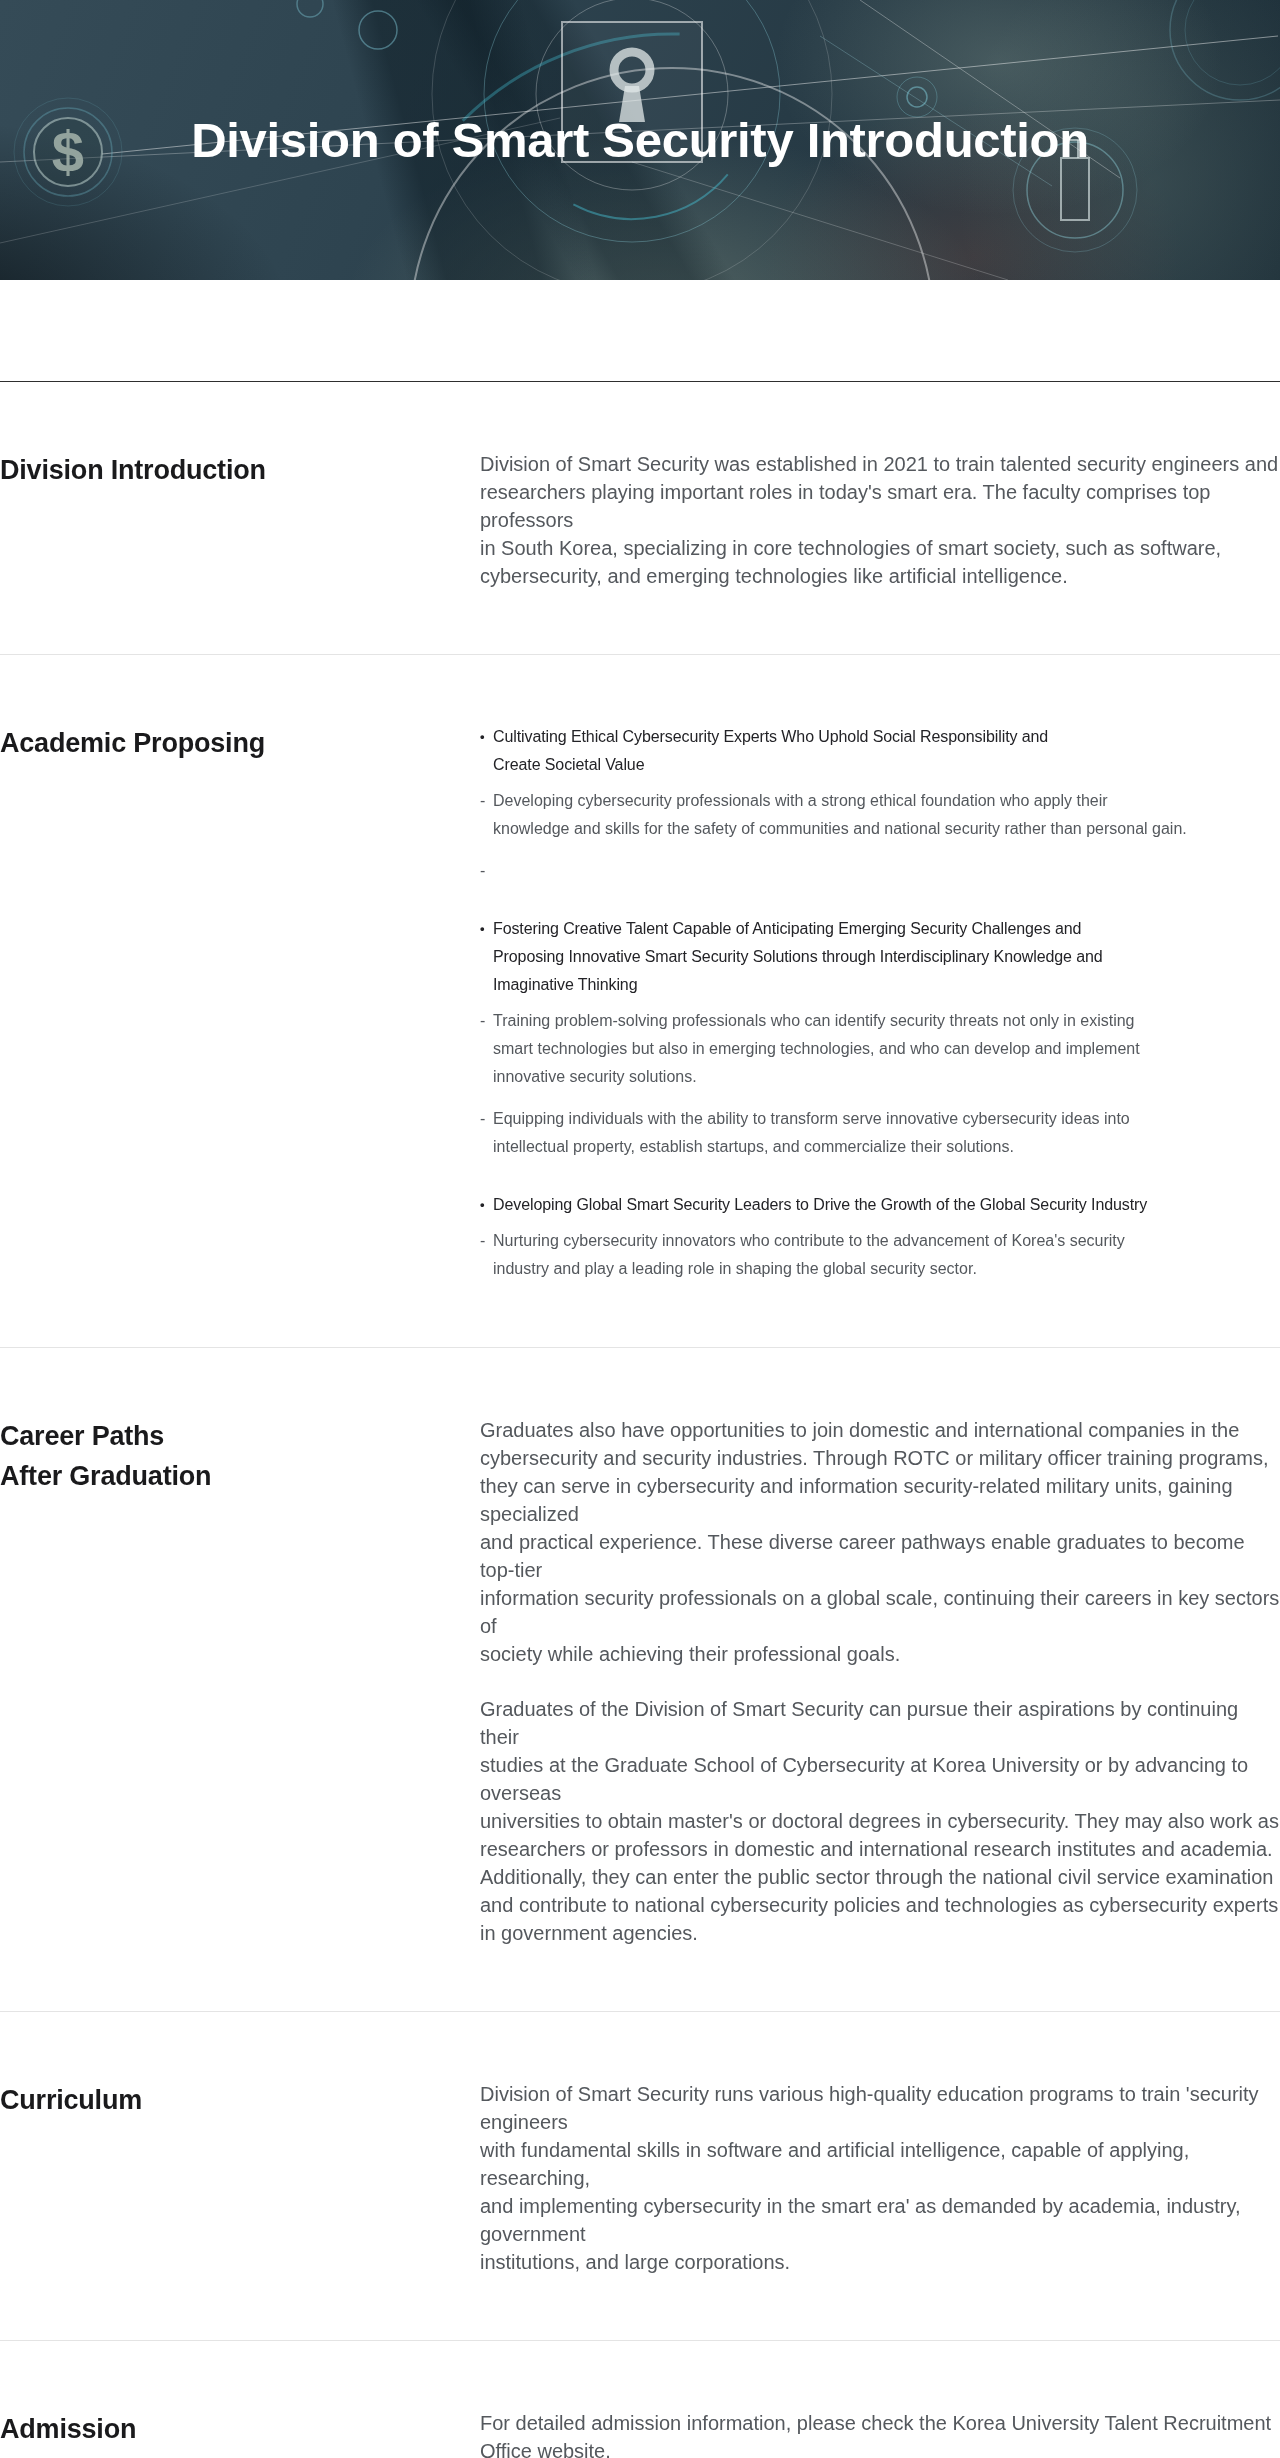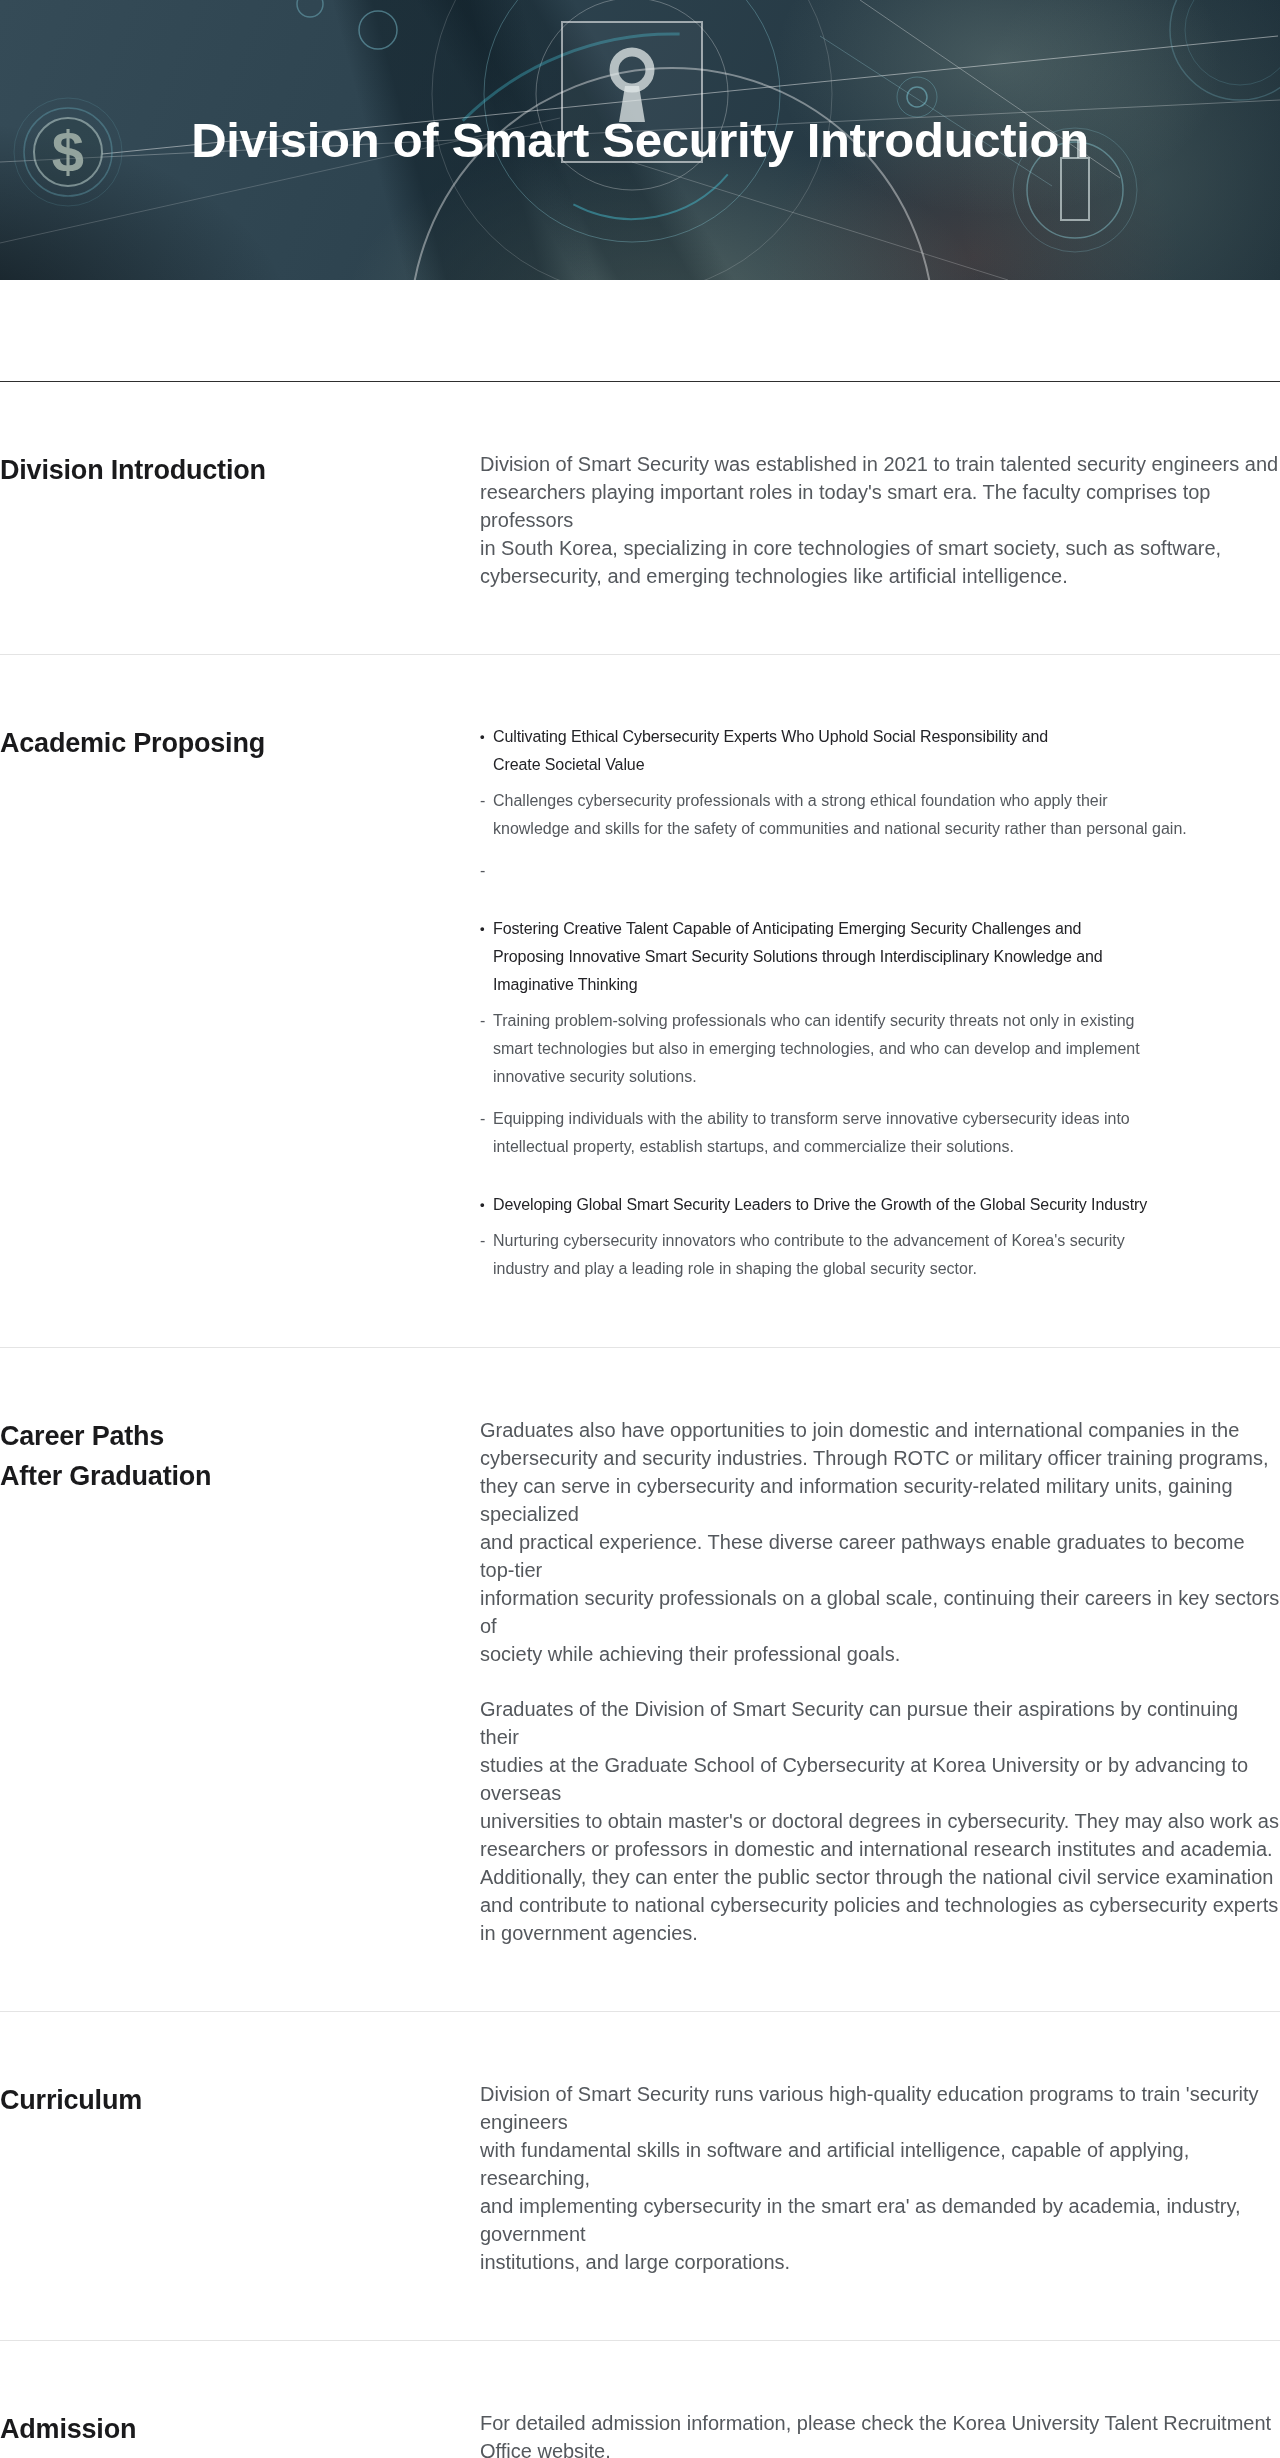--- a/index.html
+++ b/index.html
@@ -134,21 +134,21 @@
     <div class="col-b">
 
       <div class="obj-group">
         <div class="obj-title">
           <span class="marker">•</span>
           <span class="obj-title-text">Cultivating Ethical Cybersecurity Experts Who Uphold Social Responsibility and
 Create Societal Value</span>
         </div>
         <div class="obj-point">
           <span class="marker">-</span>
-          <span class="obj-point-text">Challenges cybersecurity professionals with a strong ethical foundation who apply their
+          <span class="obj-point-text">Developing cybersecurity professionals with a strong ethical foundation who apply their
 knowledge and skills for the safety of communities and national security rather than personal gain.</span>
         </div>
         <div class="obj-point">
           <span class="marker">-</span>
         </div>
       </div>
 
       <div class="obj-group">
         <div class="obj-title">
           <span class="marker">•</span>

